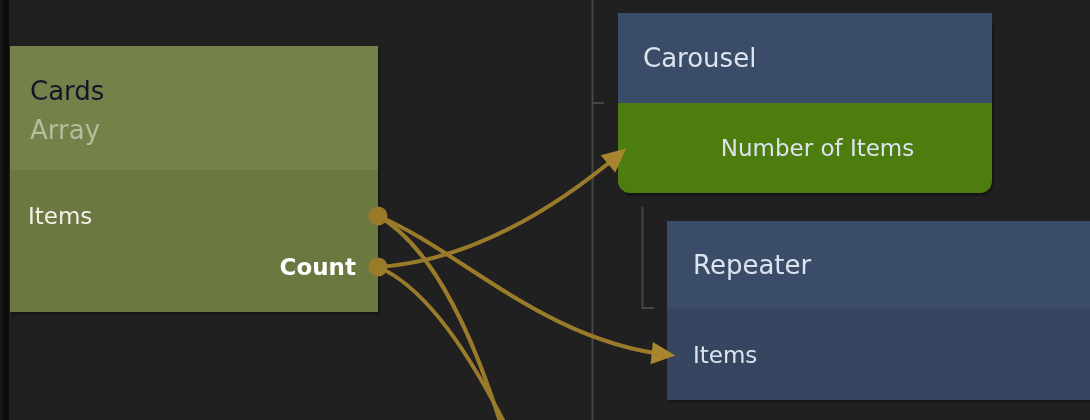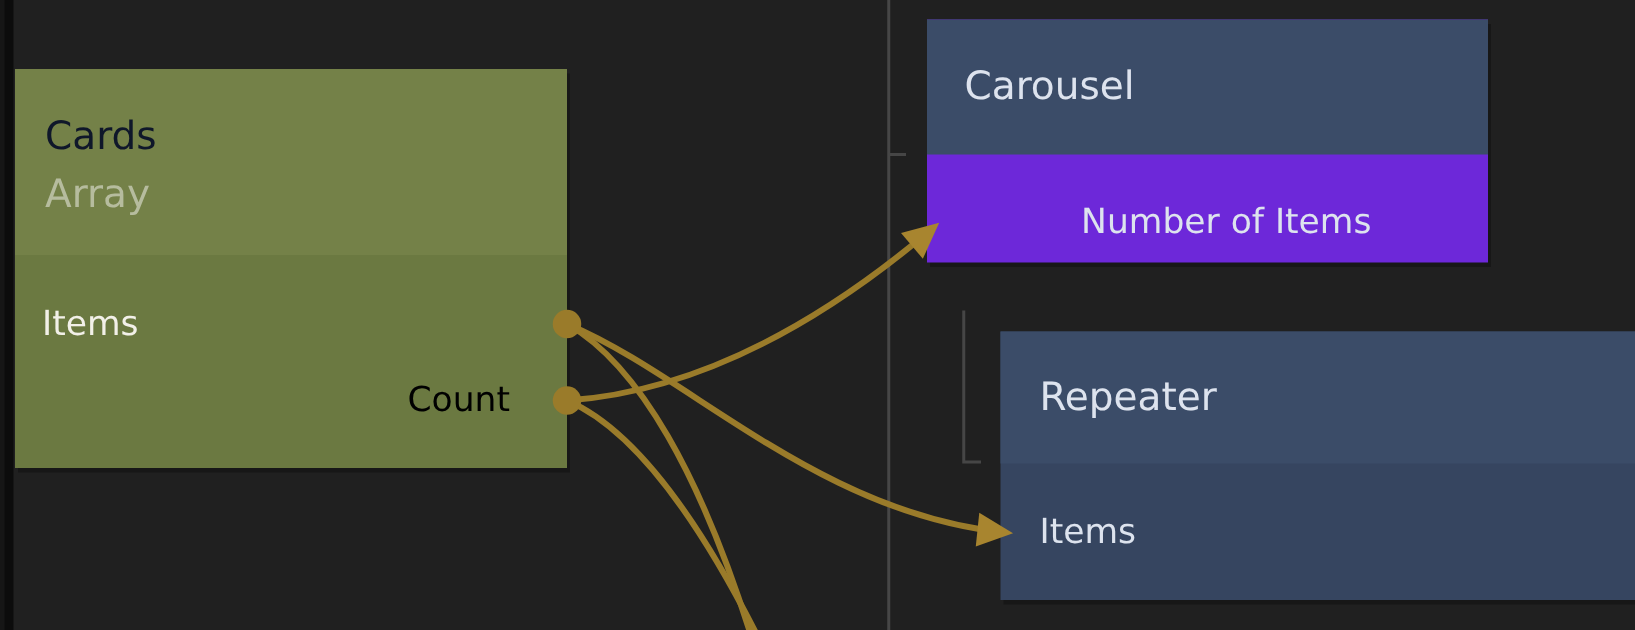--- a/index.html
+++ b/index.html
@@ -39,23 +39,23 @@
     font-size:23px;
     line-height:26px;
     white-space:nowrap;
   }
   
   .node-cards{left:10px;top:46px;width:368px;height:266px;background:#6b7941;}
   .node-cards .node-header{height:124px;background:#748148;padding:6px 0 0 20px;}
   .node-cards .node-title{color:#0f172a;}
   .node-cards .node-subtitle{color:#b6bc9e;}
   .lbl-items{left:18px;top:157px;color:#f2f0e8;}
-  .lbl-count{right:38px;top:208px;color:#000000;}
+  .lbl-count{right:22px;top:208px;color:#ffffff;font-weight:bold;}
   
-  .node-carousel{left:618px;top:13px;width:374px;height:162px;background:#6d28d9;}
+  .node-carousel{left:618px;top:13px;width:374px;height:180px;background:#4d7c0f;border-radius:12px;}
   .node-carousel .node-header{height:90px;background:#3b4c68;padding-left:25px;}
   .node-repeater{left:667px;top:221px;width:437px;height:179px;background:#364560;}
   .node-repeater .node-header{height:88px;background:#3b4c68;padding-left:26px;}
   .node-carousel .node-title,.node-repeater .node-title{color:#dde3ee;line-height:normal;}
   .node-body-blue{
     box-sizing:border-box;
     display:flex;align-items:center;
   }
   .node-carousel .node-body-blue{height:90px;padding-left:25px;justify-content:center;}
   .node-repeater .node-body-blue{height:91px;padding-left:26px;}

